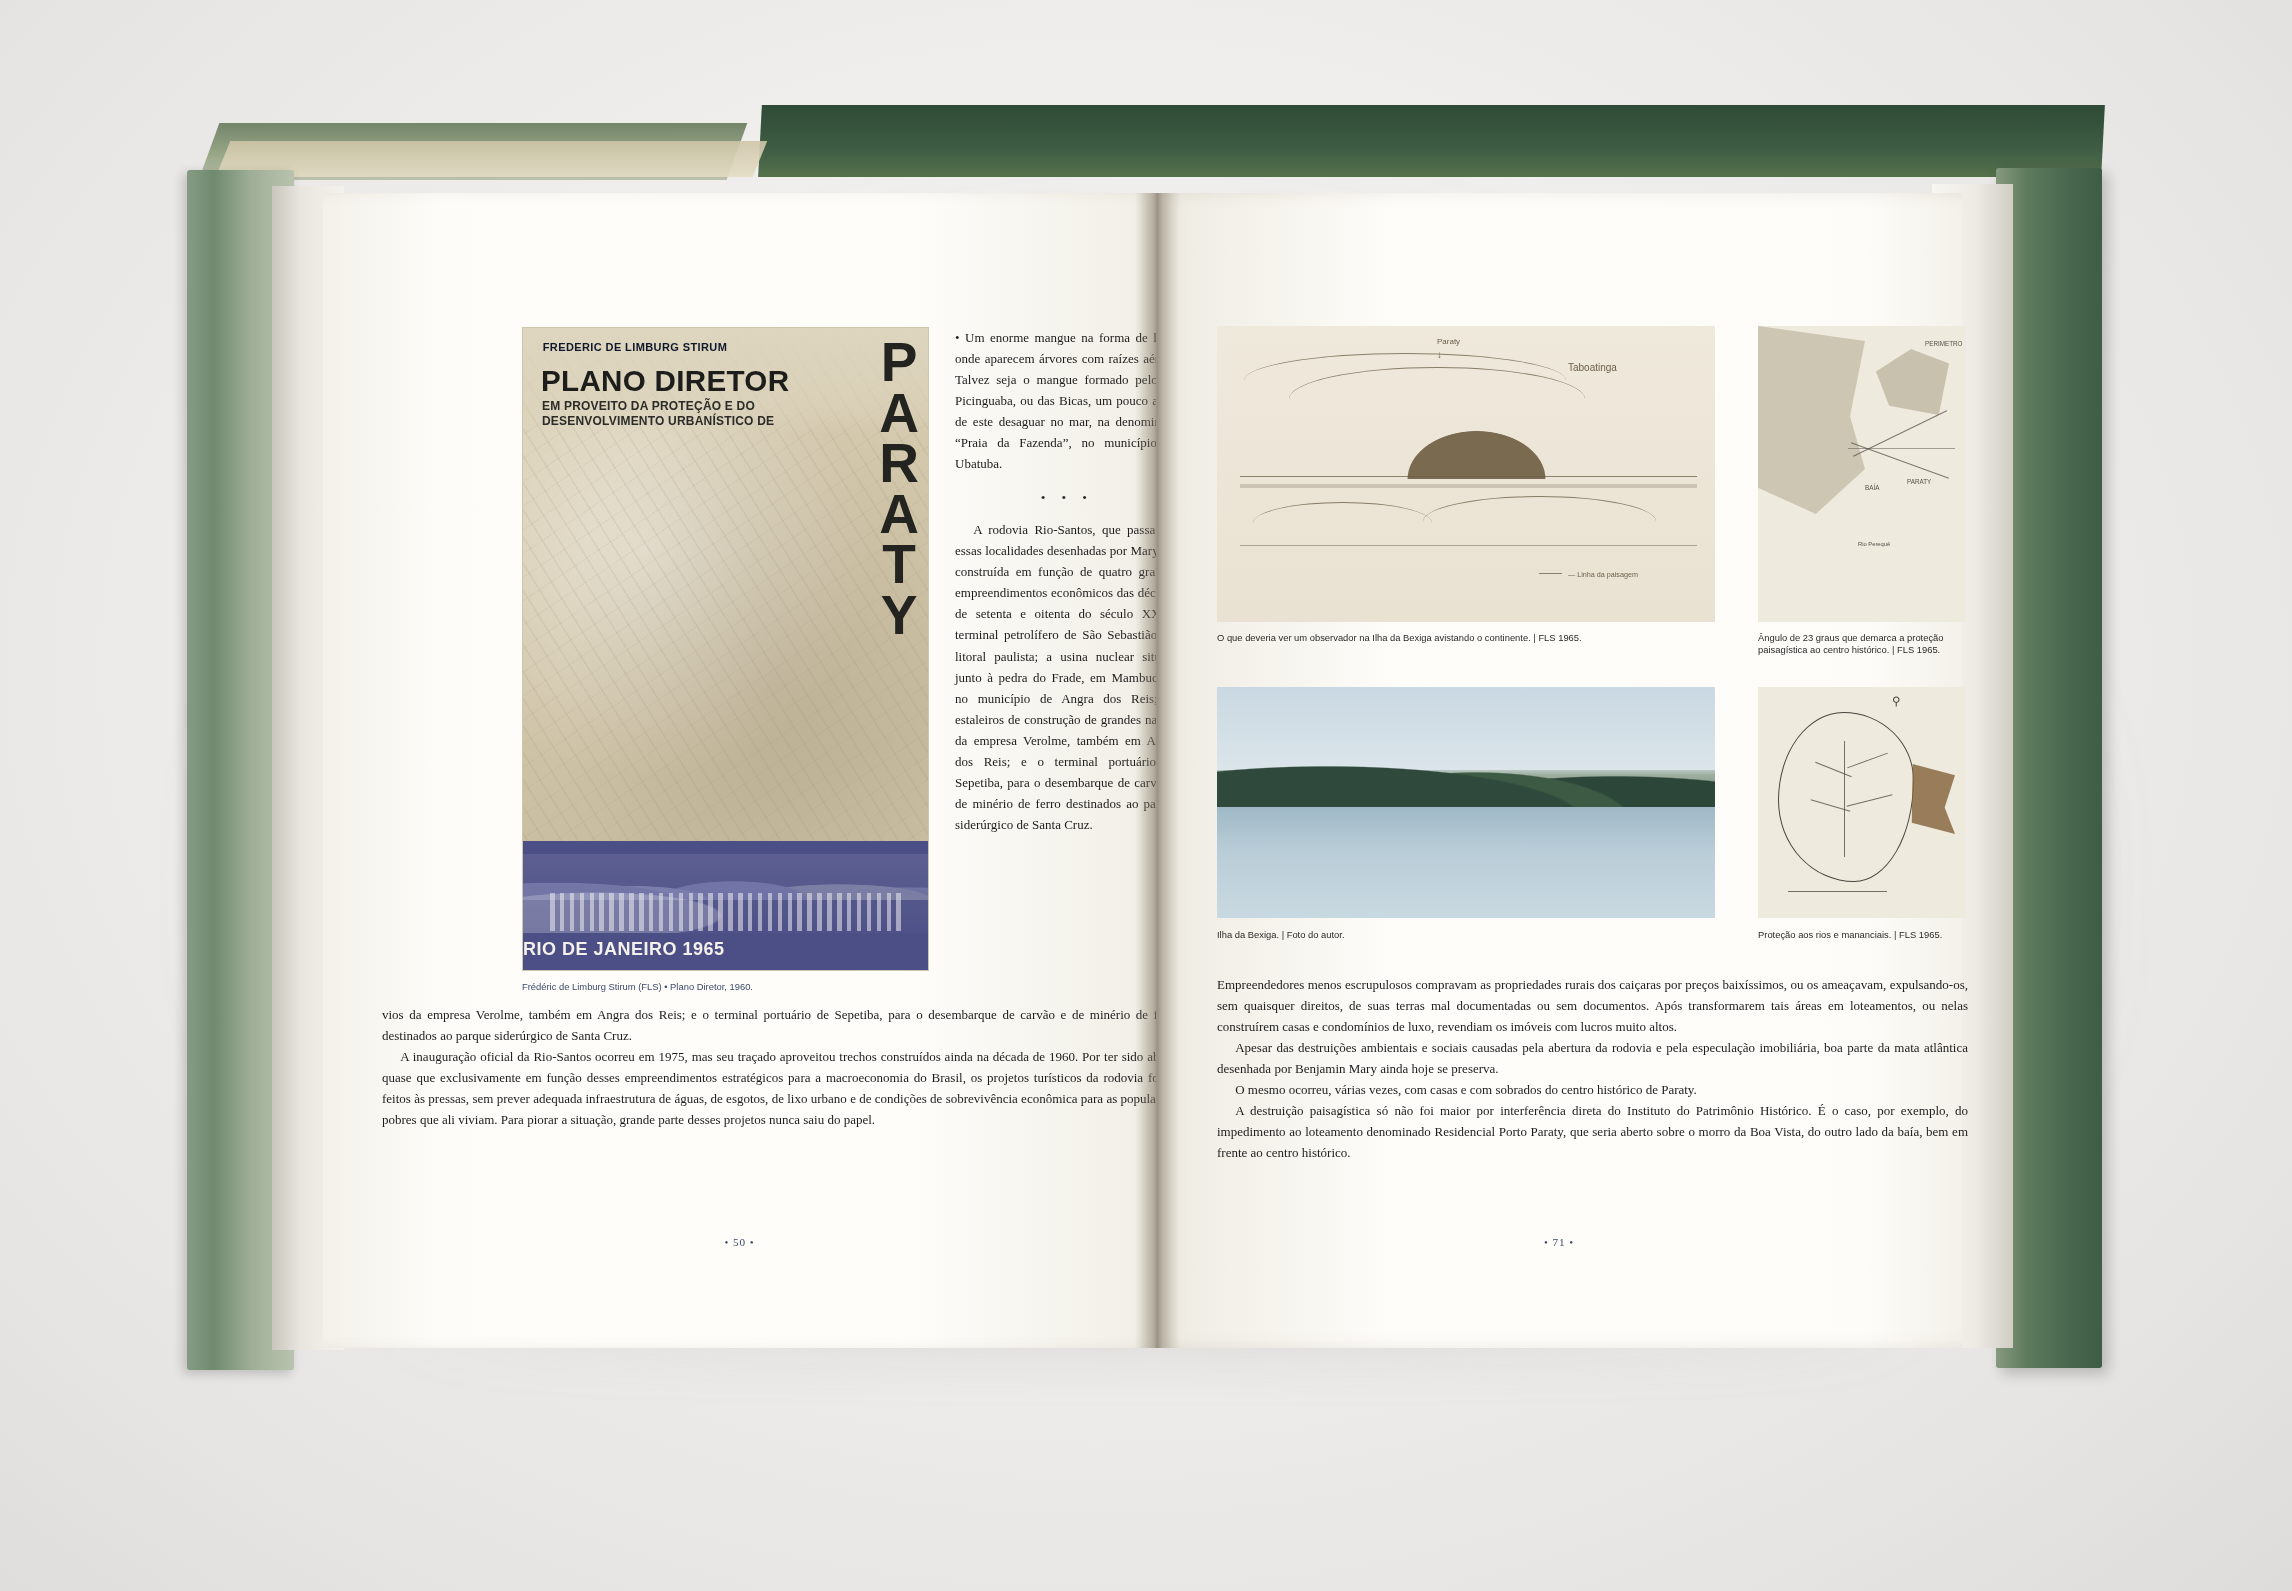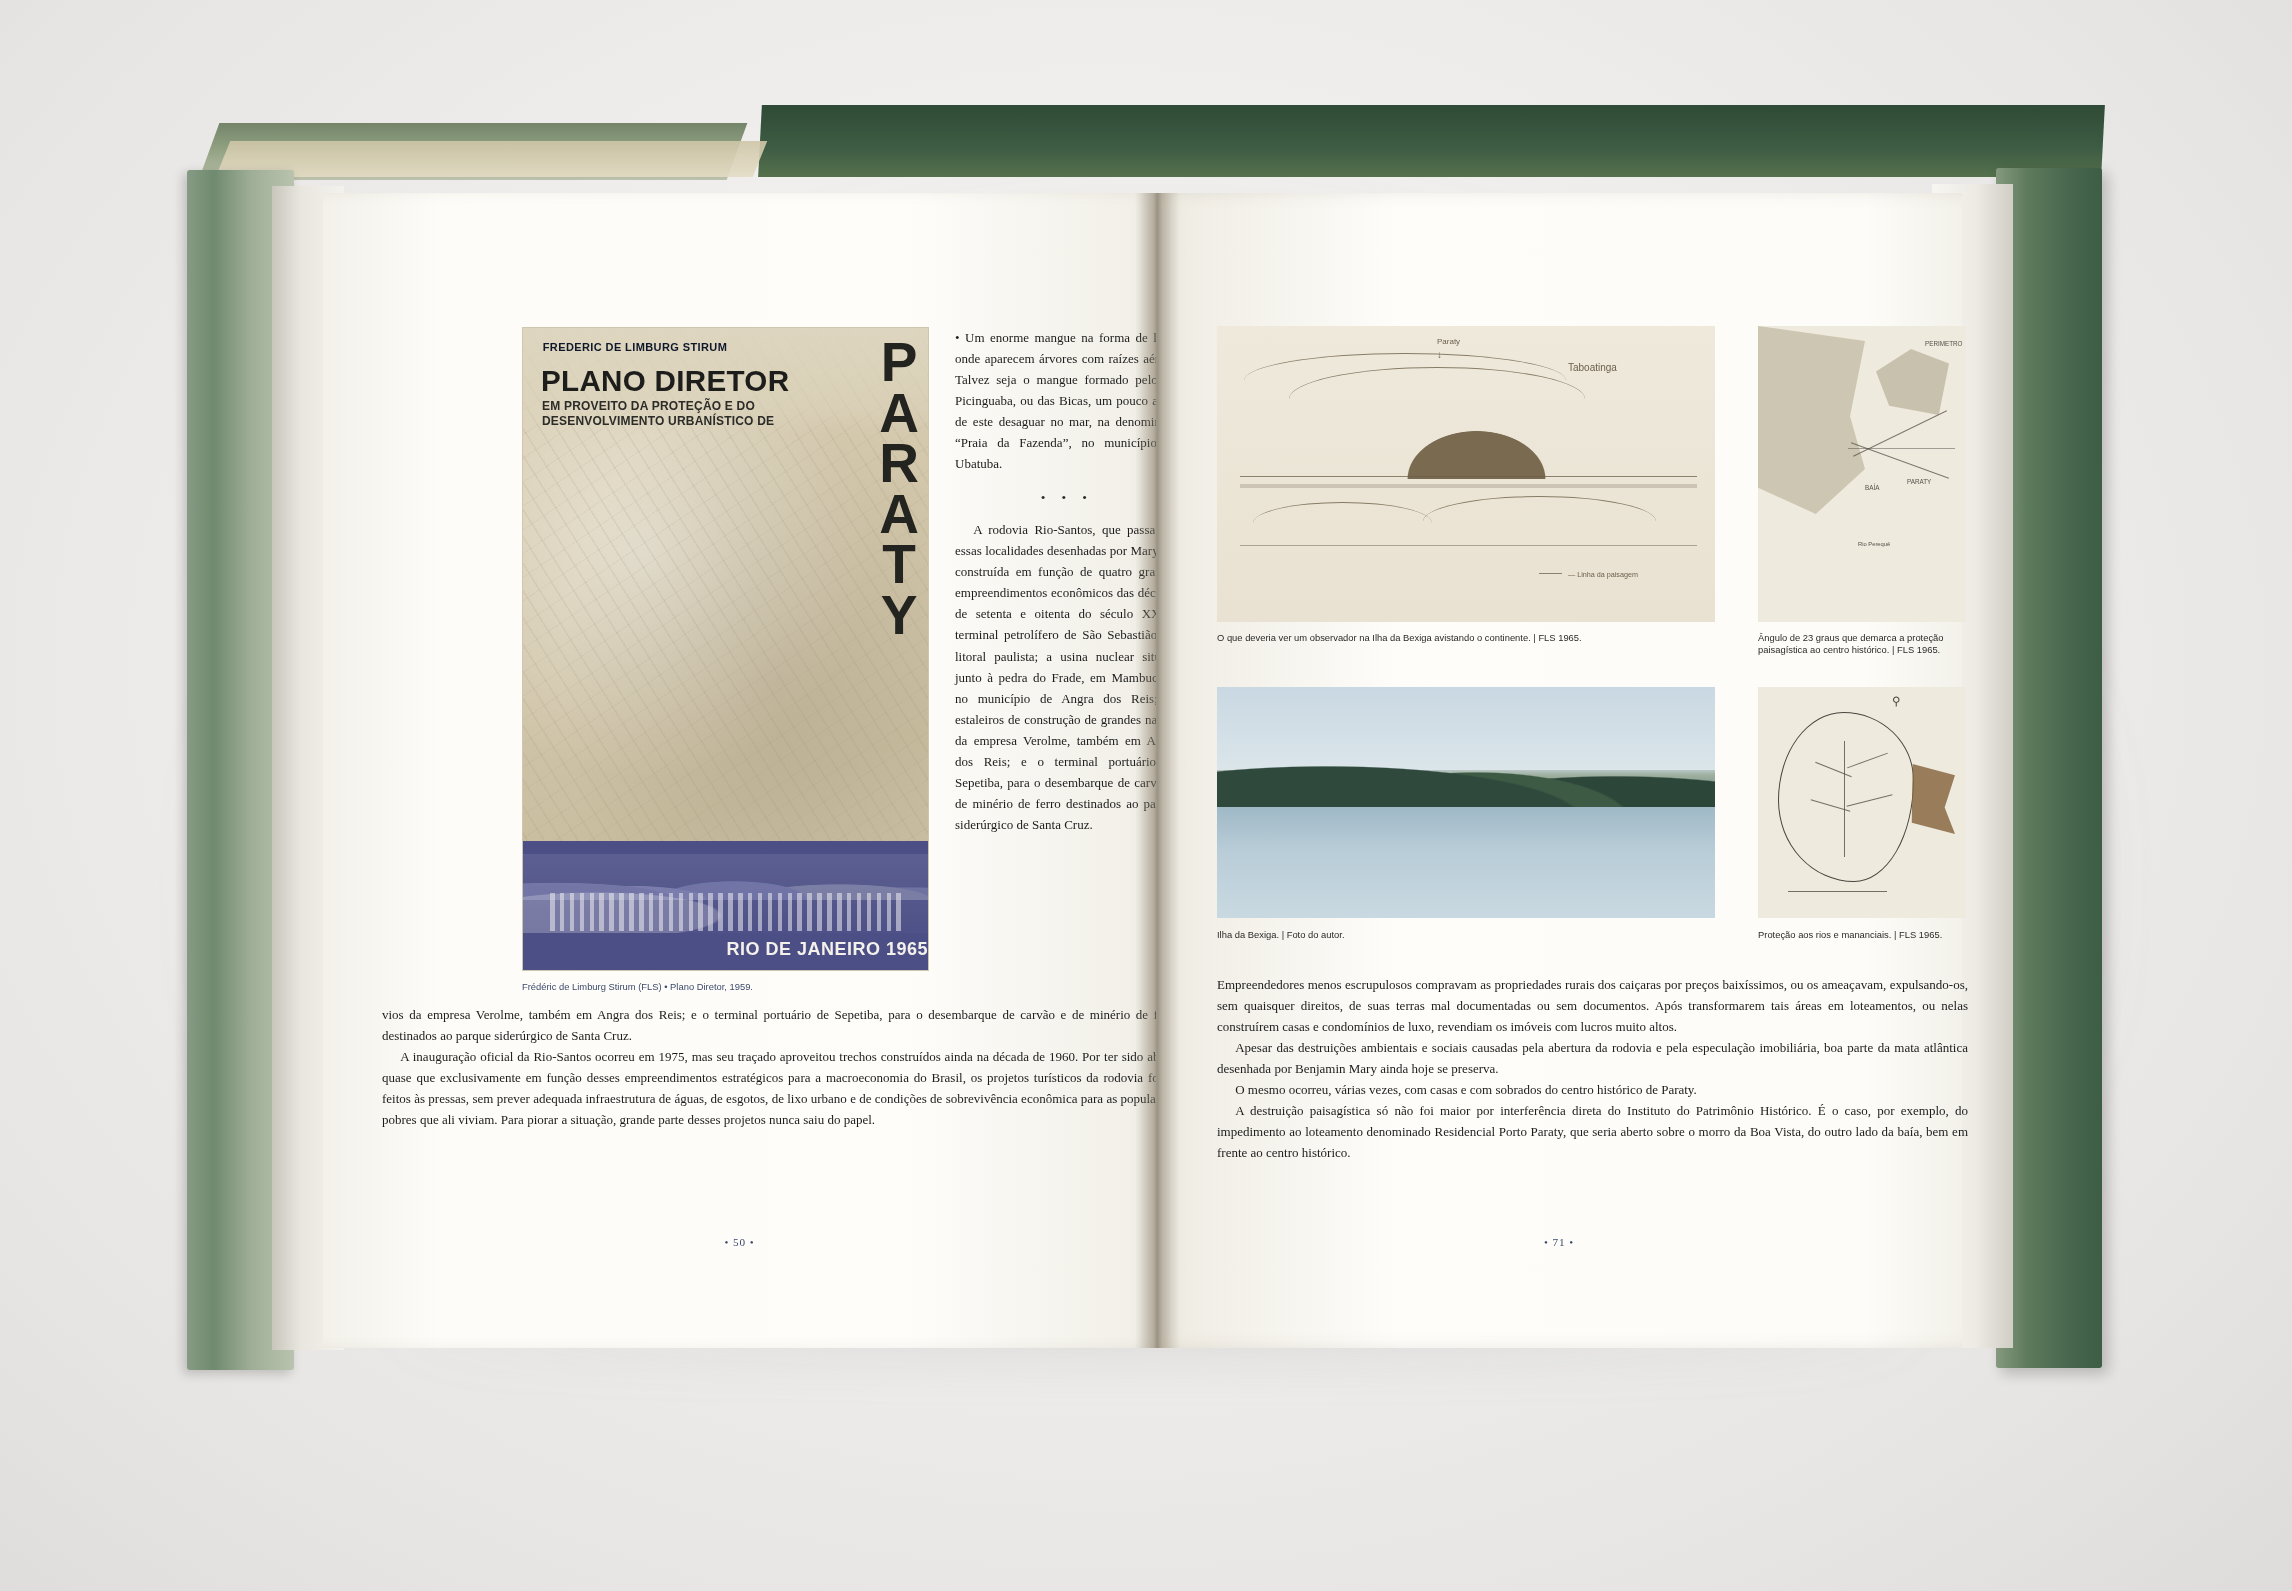--- a/index.html
+++ b/index.html
@@ -201,23 +201,23 @@
       radial-gradient(ellipse at 78% 100%, #73769f 0 20%, transparent 21%),
       radial-gradient(ellipse at 95% 100%, #666a9b 0 16%, transparent 17%);
   }
   .poster-band .town {
     position:absolute; left: 27px; right: 27px; top: 52px; height: 38px;
     background: repeating-linear-gradient(90deg, rgba(235,233,240,.75) 0 4.5px, rgba(76,79,134,0) 4.5px 9.9px);
     opacity:.75;
   }
   .poster-year {
     position: absolute; left: 0; right: 0; bottom: 9.9px;
-    text-align: right;
-    font-family: "Liberation Sans", sans-serif;
-    font-weight: 700; font-size: 18px; color: #f3f1ea; letter-spacing: 0.5px; margin-left: 44px;
+    text-align: left;
+    font-family: "Liberation Sans", sans-serif;
+    font-weight: 700; font-size: 18px; color: #f3f1ea; letter-spacing: 0.5px;
   }
   .caption {
     font-family: "Liberation Sans", sans-serif;
     font-size: 9.4px;
     color: #3b4a6b;
     line-height: 1.3;
   }
   .dots {
     text-align: center;
     letter-spacing: 6.3px;
@@ -315,21 +315,21 @@
             <div>Y</div>
         </div>
         <div class="poster-band">
           <div class="hills"></div>
           <div class="skyline"></div>
           <div class="town"></div>
           <div class="poster-year">RIO DE JANEIRO 1965</div>
         </div>
       </div>
 
-      <div class="caption" style="position:absolute; left:199px; top:788px; width:412px;">Frédéric de Limburg Stirum (FLS) • Plano Diretor, 1959.</div>
+      <div class="caption" style="position:absolute; left:199px; top:788px; width:412px;">Frédéric de Limburg Stirum (FLS) • Plano Diretor, 1960.</div>
 
       <div class="col" style="left:632px; top:134px; width:224px;">
         <p class="first">• Um enorme mangue na forma de lago, onde aparecem árvores com raízes aéreas. Talvez seja o mangue formado pelo rio Picinguaba, ou das Bicas, um pouco antes de este desaguar no mar, na denominada “Praia da Fazenda”, no município de Ubatuba.</p>
         <div class="dots">• • •</div>
         <p>A rodovia Rio-Santos, que passa por essas localidades desenhadas por Mary, foi construída em função de quatro grandes empreendimentos econômicos das décadas de setenta e oitenta do século XX: o terminal petrolífero de São Sebastião, no litoral paulista; a usina nuclear situada junto à pedra do Frade, em Mambucaba, no município de Angra dos Reis; os estaleiros de construção de grandes navios da empresa Verolme, também em Angra dos Reis; e o terminal portuário de Sepetiba, para o desembarque de carvão e de minério de ferro destinados ao parque siderúrgico de Santa Cruz.</p>
       </div>
 
       <div class="col" style="left:59px; top:811px; width:797px;">
         <p class="first">vios da empresa Verolme, também em Angra dos Reis; e o terminal portuário de Sepetiba, para o desembarque de carvão e de minério de ferro destinados ao parque siderúrgico de Santa Cruz.</p>
         <p>A inauguração oficial da Rio-Santos ocorreu em 1975, mas seu traçado aproveitou trechos construídos ainda na década de 1960. Por ter sido aberta quase que exclusivamente em função desses empreendimentos estratégicos para a macroeconomia do Brasil, os projetos turísticos da rodovia foram feitos às pressas, sem prever adequada infraestrutura de águas, de esgotos, de lixo urbano e de condições de sobrevivência econômica para as populações pobres que ali viviam. Para piorar a situação, grande parte desses projetos nunca saiu do papel.</p>

